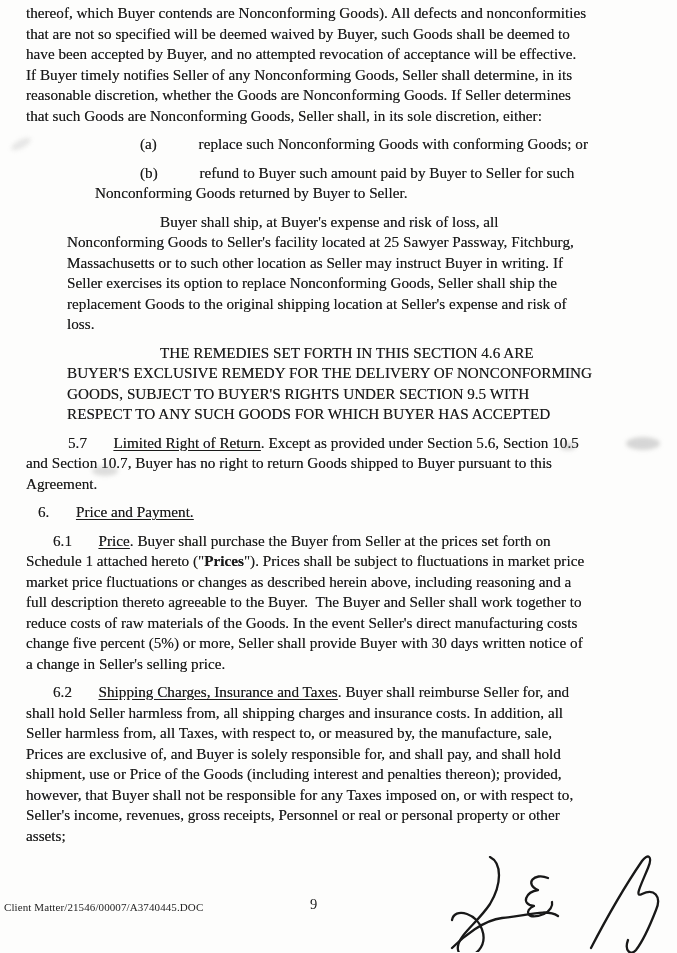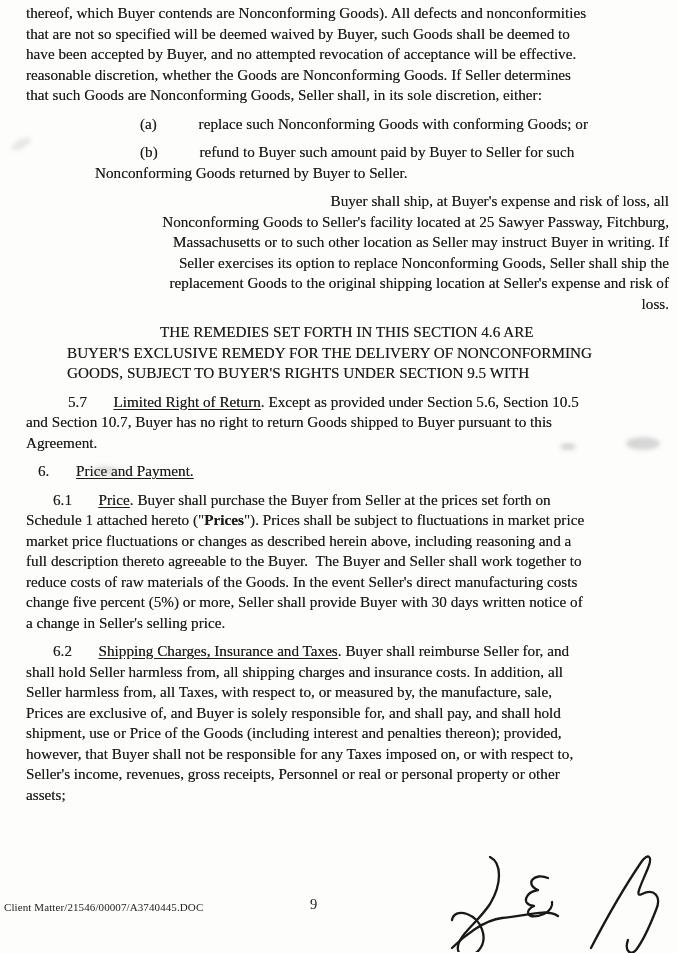--- a/index.html
+++ b/index.html
@@ -15,21 +15,21 @@
     color:#1b1b1b;
     text-shadow:0 0 0.6px rgba(27,27,27,0.65);
   }
   .content{padding:3px 8px 0 26px;}
   .block{margin:0 0 8px 0;}
   .line{white-space:pre;}
   .block .line:first-child{text-indent:var(--fi,0);}
   .b-p1{--fi:0px;}
   .b-a{--fi:114px;}
   .b-b{padding-left:69px;--fi:45px;}
-  .b-ship{padding-left:41px;text-align:right;--fi:93px;}
+  .b-ship{padding-left:41px;--fi:93px;}
   .b-rem{padding-left:41px;--fi:93px;}
   .b-s57{--fi:42px;}
   .b-s6{--fi:12px;}
   .b-s61{--fi:27px;}
   .b-s62{--fi:27px;}
   .u{text-decoration:underline;text-underline-offset:2px;}
   .b{font-weight:bold;}
   .footer-docid{
     position:absolute;left:4px;top:903px;
     font-size:11px;line-height:9px;letter-spacing:0.1px;
@@ -50,20 +50,21 @@
 </head>
 <body>
 
 <div class="page">
 
   <div class="content">
     <div class="block b-p1">
         <div class="line">thereof, which Buyer contends are Nonconforming Goods). All defects and nonconformities</div>
         <div class="line">that are not so specified will be deemed waived by Buyer, such Goods shall be deemed to</div>
         <div class="line">have been accepted by Buyer, and no attempted revocation of acceptance will be effective.</div>
+        <div class="line">If Buyer timely notifies Seller of any Nonconforming Goods, Seller shall determine, in its</div>
         <div class="line">reasonable discretion, whether the Goods are Nonconforming Goods. If Seller determines</div>
         <div class="line">that such Goods are Nonconforming Goods, Seller shall, in its sole discretion, either:</div>
       </div>
 
     <div class="block b-a">
         <div class="line">(a)           replace such Nonconforming Goods with conforming Goods; or</div>
       </div>
 
     <div class="block b-b">
         <div class="line">(b)           refund to Buyer such amount paid by Buyer to Seller for such</div>
@@ -76,20 +77,21 @@
         <div class="line">Massachusetts or to such other location as Seller may instruct Buyer in writing. If</div>
         <div class="line">Seller exercises its option to replace Nonconforming Goods, Seller shall ship the</div>
         <div class="line">replacement Goods to the original shipping location at Seller's expense and risk of</div>
         <div class="line">loss.</div>
       </div>
 
     <div class="block b-rem">
         <div class="line">THE REMEDIES SET FORTH IN THIS SECTION 4.6 ARE</div>
         <div class="line">BUYER'S EXCLUSIVE REMEDY FOR THE DELIVERY OF NONCONFORMING</div>
         <div class="line">GOODS, SUBJECT TO BUYER'S RIGHTS UNDER SECTION 9.5 WITH</div>
+        <div class="line">RESPECT TO ANY SUCH GOODS FOR WHICH BUYER HAS ACCEPTED</div>
       </div>
 
     <div class="block b-s57">
         <div class="line"><span>5.7       </span><span class="u">Limited Right of Return</span><span>. Except as provided under Section 5.6, Section 10.5</span></div>
         <div class="line">and Section 10.7, Buyer has no right to return Goods shipped to Buyer pursuant to this</div>
         <div class="line">Agreement.</div>
       </div>
 
     <div class="block b-s6">
         <div class="line"><span>6.       </span><span class="u">Price and Payment.</span></div>

